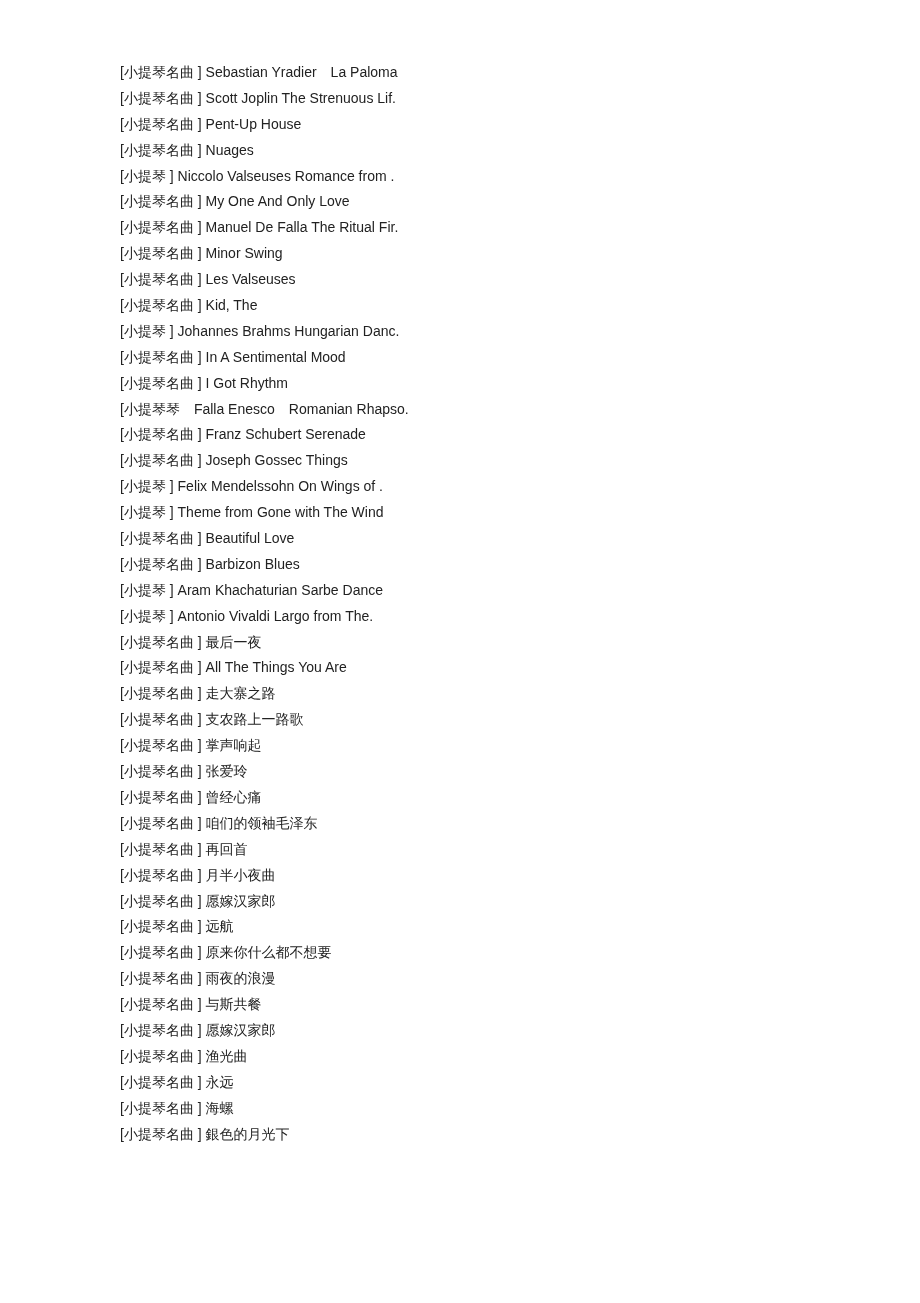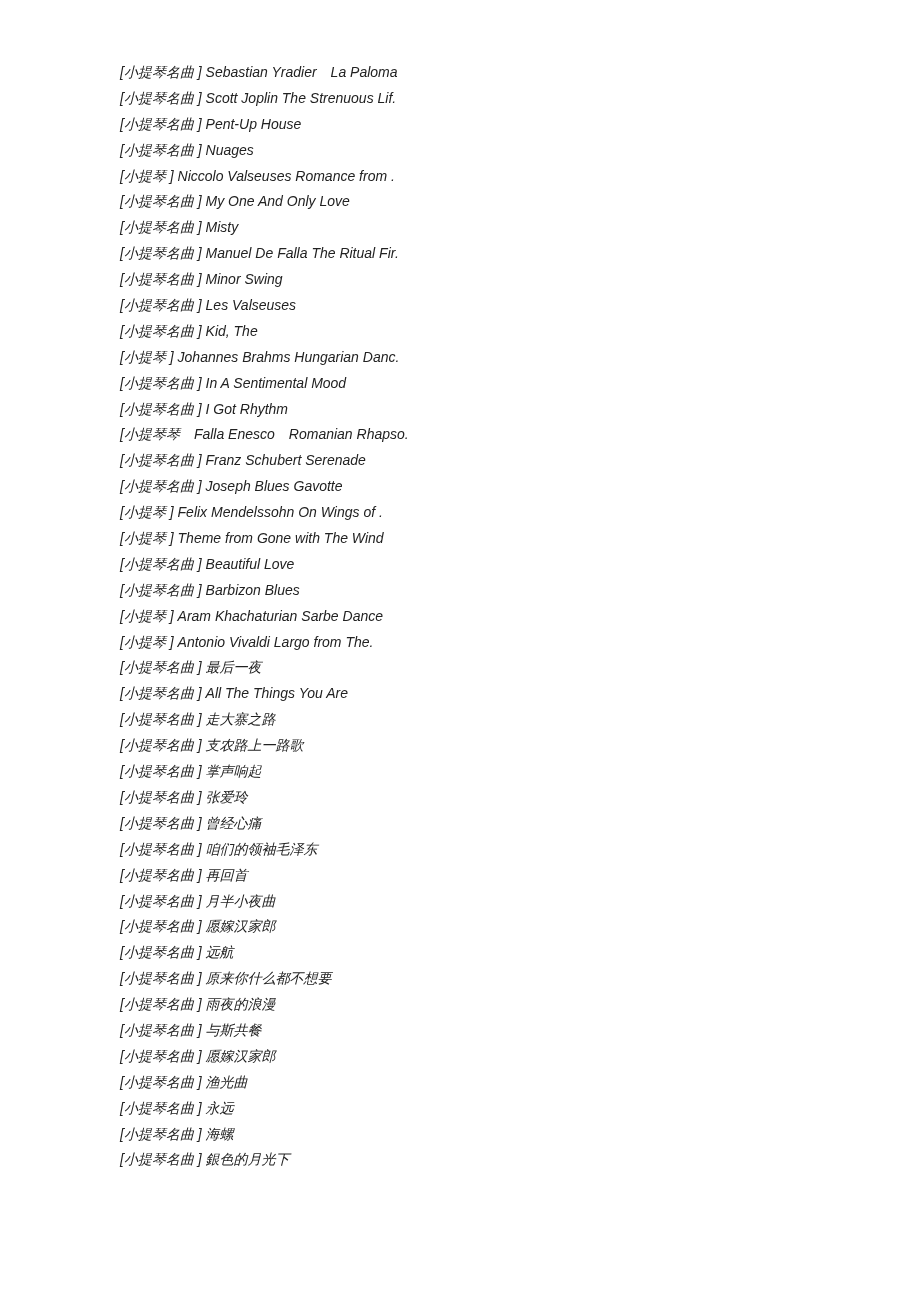--- a/index.html
+++ b/index.html
@@ -14,44 +14,42 @@
       color: #222222;
       width: 920px;
       min-height: 1303px;
     }
     .list-container {
       padding: 60px 120px 60px 120px;
     }
     .list-item {
       line-height: 1.85;
       white-space: nowrap;
-      font-style: italic;
     }
   </style>
 </head>
 <body>
 
 <div class="list-container">
 <div class="list-item">[小提琴名曲 ] Sebastian Yradier　La Paloma</div>
     <div class="list-item">[小提琴名曲 ] Scott Joplin The Strenuous Lif.</div>
     <div class="list-item">[小提琴名曲 ] Pent-Up House</div>
     <div class="list-item">[小提琴名曲 ] Nuages</div>
     <div class="list-item">[小提琴 ] Niccolo Valseuses Romance from .</div>
     <div class="list-item">[小提琴名曲 ] My One And Only Love</div>
-    <div class="list-item">[小提琴名曲 ] Misty</div>
     <div class="list-item">[小提琴名曲 ] Manuel De Falla The Ritual Fir.</div>
     <div class="list-item">[小提琴名曲 ] Minor Swing</div>
     <div class="list-item">[小提琴名曲 ] Les Valseuses</div>
     <div class="list-item">[小提琴名曲 ] Kid, The</div>
     <div class="list-item">[小提琴 ] Johannes Brahms Hungarian Danc.</div>
     <div class="list-item">[小提琴名曲 ] In A Sentimental Mood</div>
     <div class="list-item">[小提琴名曲 ] I Got Rhythm</div>
     <div class="list-item">[小提琴琴　Falla Enesco　Romanian Rhapso.</div>
     <div class="list-item">[小提琴名曲 ] Franz Schubert Serenade</div>
-    <div class="list-item">[小提琴名曲 ] Joseph Blues Gavotte</div>
+    <div class="list-item">[小提琴名曲 ] Joseph Gossec Things</div>
     <div class="list-item">[小提琴 ] Felix Mendelssohn On Wings of .</div>
     <div class="list-item">[小提琴 ] Theme from Gone with The Wind</div>
     <div class="list-item">[小提琴名曲 ] Beautiful Love</div>
     <div class="list-item">[小提琴名曲 ] Barbizon Blues</div>
     <div class="list-item">[小提琴 ] Aram Khachaturian Sarbe Dance</div>
     <div class="list-item">[小提琴 ] Antonio Vivaldi Largo from The.</div>
     <div class="list-item">[小提琴名曲 ] 最后一夜</div>
     <div class="list-item">[小提琴名曲 ] All The Things You Are</div>
     <div class="list-item">[小提琴名曲 ] 走大寨之路</div>
     <div class="list-item">[小提琴名曲 ] 支农路上一路歌</div>

